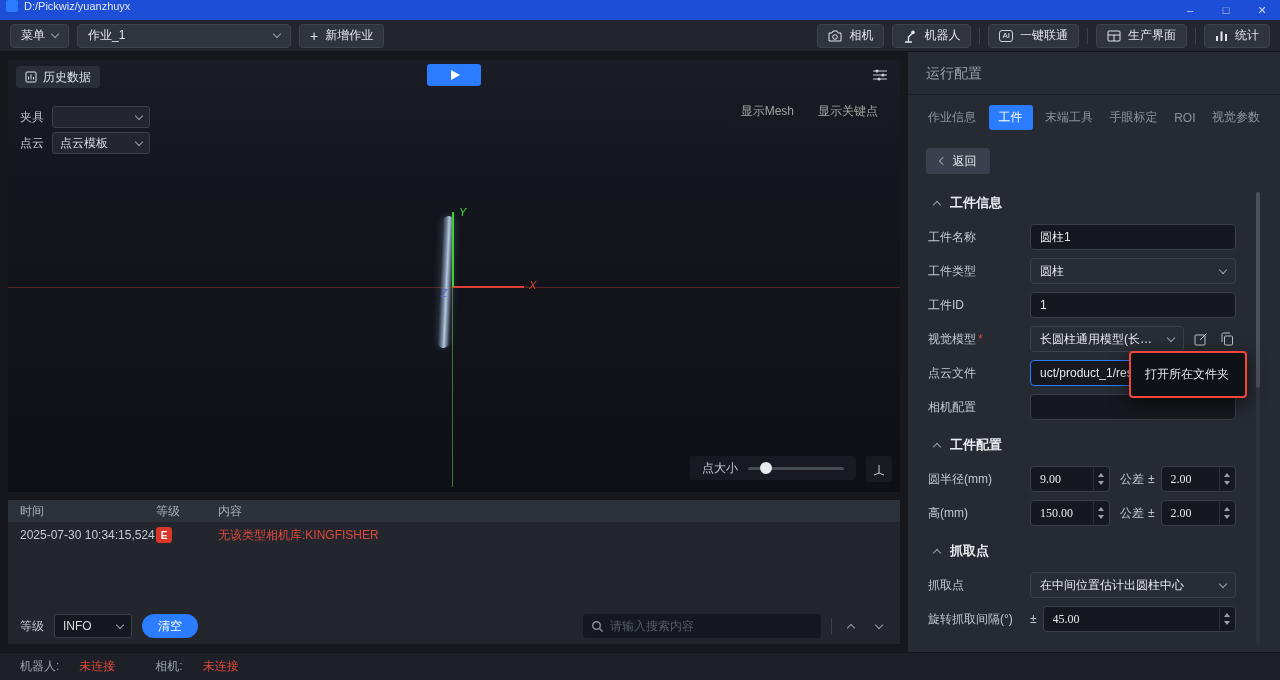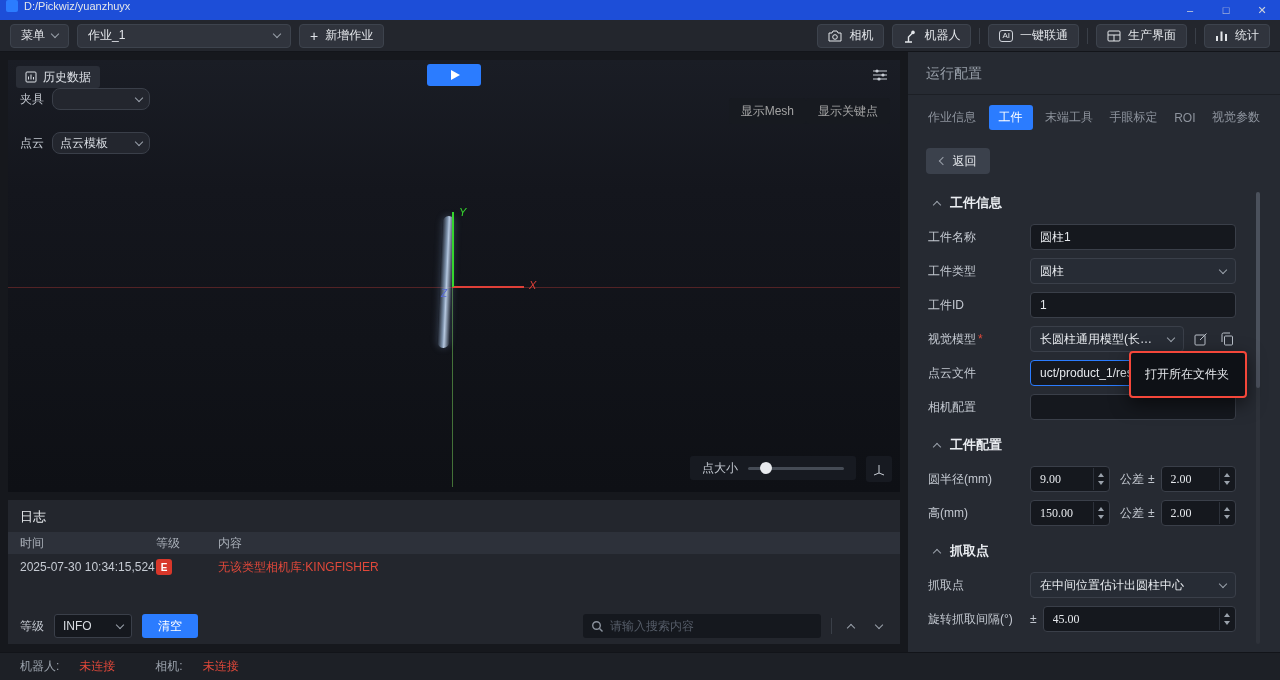--- a/index.html
+++ b/index.html
@@ -32,24 +32,24 @@
 .left-col{flex:1;display:flex;flex-direction:column;padding:8px;gap:8px;min-width:0;}
 
 
 .viewport{position:relative;flex:1;background:linear-gradient(180deg,#1a1d25 0%,#14161d 30%,#0e1015 100%);overflow:hidden;}
 .vp-btn{position:absolute;height:22px;background:#2a2e37;border-radius:3px;display:flex;align-items:center;gap:6px;padding:0 9px;font-size:12px;color:#dde1e7;}
 .history-btn{left:8px;top:6px;}
 .play-btn{position:absolute;left:50%;transform:translateX(-50%);top:4px;width:54px;height:22px;background:#2b7cff;border-radius:3px;display:flex;align-items:center;justify-content:center;}
 .play-tri{width:0;height:0;border-left:9px solid #fff;border-top:5.5px solid transparent;border-bottom:5.5px solid transparent;margin-left:2px;}
 .vp-settings{position:absolute;right:12px;top:8px;color:#c9ced6;}
 .vp-row{position:absolute;display:flex;align-items:center;gap:8px;}
-.fixture-row{left:12px;top:28px;}
+.fixture-row{left:12px;top:46px;}
 .cloud-row{left:12px;top:72px;}
 .vp-label{color:#c3c8d0;}
-.vp-select{width:98px;height:22px;background:#23262e;border:1px solid #3a3f49;border-radius:8px;display:flex;align-items:center;justify-content:space-between;padding:0 7px;color:#d8dce2;}
+.vp-select{width:98px;height:22px;background:#23262e;border:1px solid #3a3f49;border-radius:3px;display:flex;align-items:center;justify-content:space-between;padding:0 7px;color:#d8dce2;}
 .vp-toggle{position:absolute;top:38px;height:26px;background:#171a20;border-radius:3px;display:flex;align-items:center;padding:0 12px;color:#a3a3a3;}
 .mesh-btn{right:94px;}
 .kp-btn{right:10px;}
 .axis-hline{position:absolute;left:0;right:0;top:227px;height:1px;background:rgba(190,60,55,.38);}
 .axis-x{position:absolute;left:444px;top:226px;width:72px;height:2px;background:#e04038;}
 .axis-x-label{position:absolute;left:521px;top:219px;color:#e04038;font-size:11px;font-style:italic;}
 .axis-y-bright{position:absolute;left:444px;top:152px;width:2px;height:75px;background:#35d52e;}
 .axis-y-dim{position:absolute;left:444px;top:227px;width:1px;height:200px;background:rgba(120,210,90,.5);}
 .axis-y-label{position:absolute;left:451px;top:146px;color:#35d52e;font-size:11px;font-style:italic;}
 .axis-z-label{position:absolute;left:433px;top:228px;color:#5668d8;font-size:10px;font-style:italic;}
@@ -70,21 +70,21 @@
 .col-content{flex:1;}
 .log-body{flex:1;overflow:hidden;}
 .log-row{display:flex;align-items:center;height:26px;}
 .log-time{width:148px;padding-left:12px;color:#c6cbd3;}
 .log-level{width:62px;display:flex;align-items:center;}
 .badge-e{width:16px;height:16px;background:#d8372a;color:#fff;border-radius:3px;display:flex;align-items:center;justify-content:center;font-size:10px;font-weight:bold;}
 .log-content{flex:1;color:#e0483a;}
 .log-foot{height:36px;display:flex;align-items:center;padding:0 12px;gap:10px;flex:0 0 auto;}
 .foot-label{color:#c3c8d0;}
 .level-select{width:78px;height:24px;background:#15181e;border:1px solid #3a3f49;border-radius:3px;display:flex;align-items:center;justify-content:space-between;padding:0 8px;color:#d8dce2;}
-.clear-btn{height:24px;background:#2b7cff;border-radius:3px;color:#fff;display:flex;align-items:center;padding:0 16px;}
+.clear-btn{height:24px;background:#2b7cff;border-radius:12px;color:#fff;display:flex;align-items:center;padding:0 16px;}
 .log-spacer{flex:1;}
 .search-box{width:238px;height:24px;background:#15181e;border-radius:3px;display:flex;align-items:center;gap:6px;padding:0 8px;color:#8a919c;}
 .search-box input{flex:1;min-width:0;background:transparent;border:none;outline:none;color:#cfd3da;font-size:12px;font-family:inherit;}
 .search-box input::placeholder{color:#555c68;}
 .foot-div{width:1px;height:16px;background:#3a3f48;}
 .nav-btn{width:18px;height:18px;display:flex;align-items:center;justify-content:center;color:#aab0b9;}
 
 
 .right-panel{width:372px;background:#262a32;position:relative;display:flex;flex-direction:column;flex:0 0 auto;}
 .panel-title{padding:13px 18px 11px;font-size:14px;color:#99a0aa;border-bottom:1px solid #1c1f25;}
@@ -255,21 +255,20 @@
           </div>
         </div>
         <div class="gizmo-btn">
           <svg class="icon" width="14" height="14" viewBox="0 0 14 14">
               <path d="M7 11V3M7 11l-5 2M7 11l5 2" stroke="currentColor" fill="none"></path>
             </svg>
         </div>
       </div>
 
       <div class="log">
-        <div class="log-title">日志</div>
         <div class="log-head">
           <span class="col-time">时间</span>
           <span class="col-level">等级</span>
           <span class="col-content">内容</span>
         </div>
         <div class="log-body">
           <div class="log-row">
             <span class="log-time">2025-07-30 10:34:15,524</span>
             <span class="log-level">
               <span class="badge-e">E</span>

